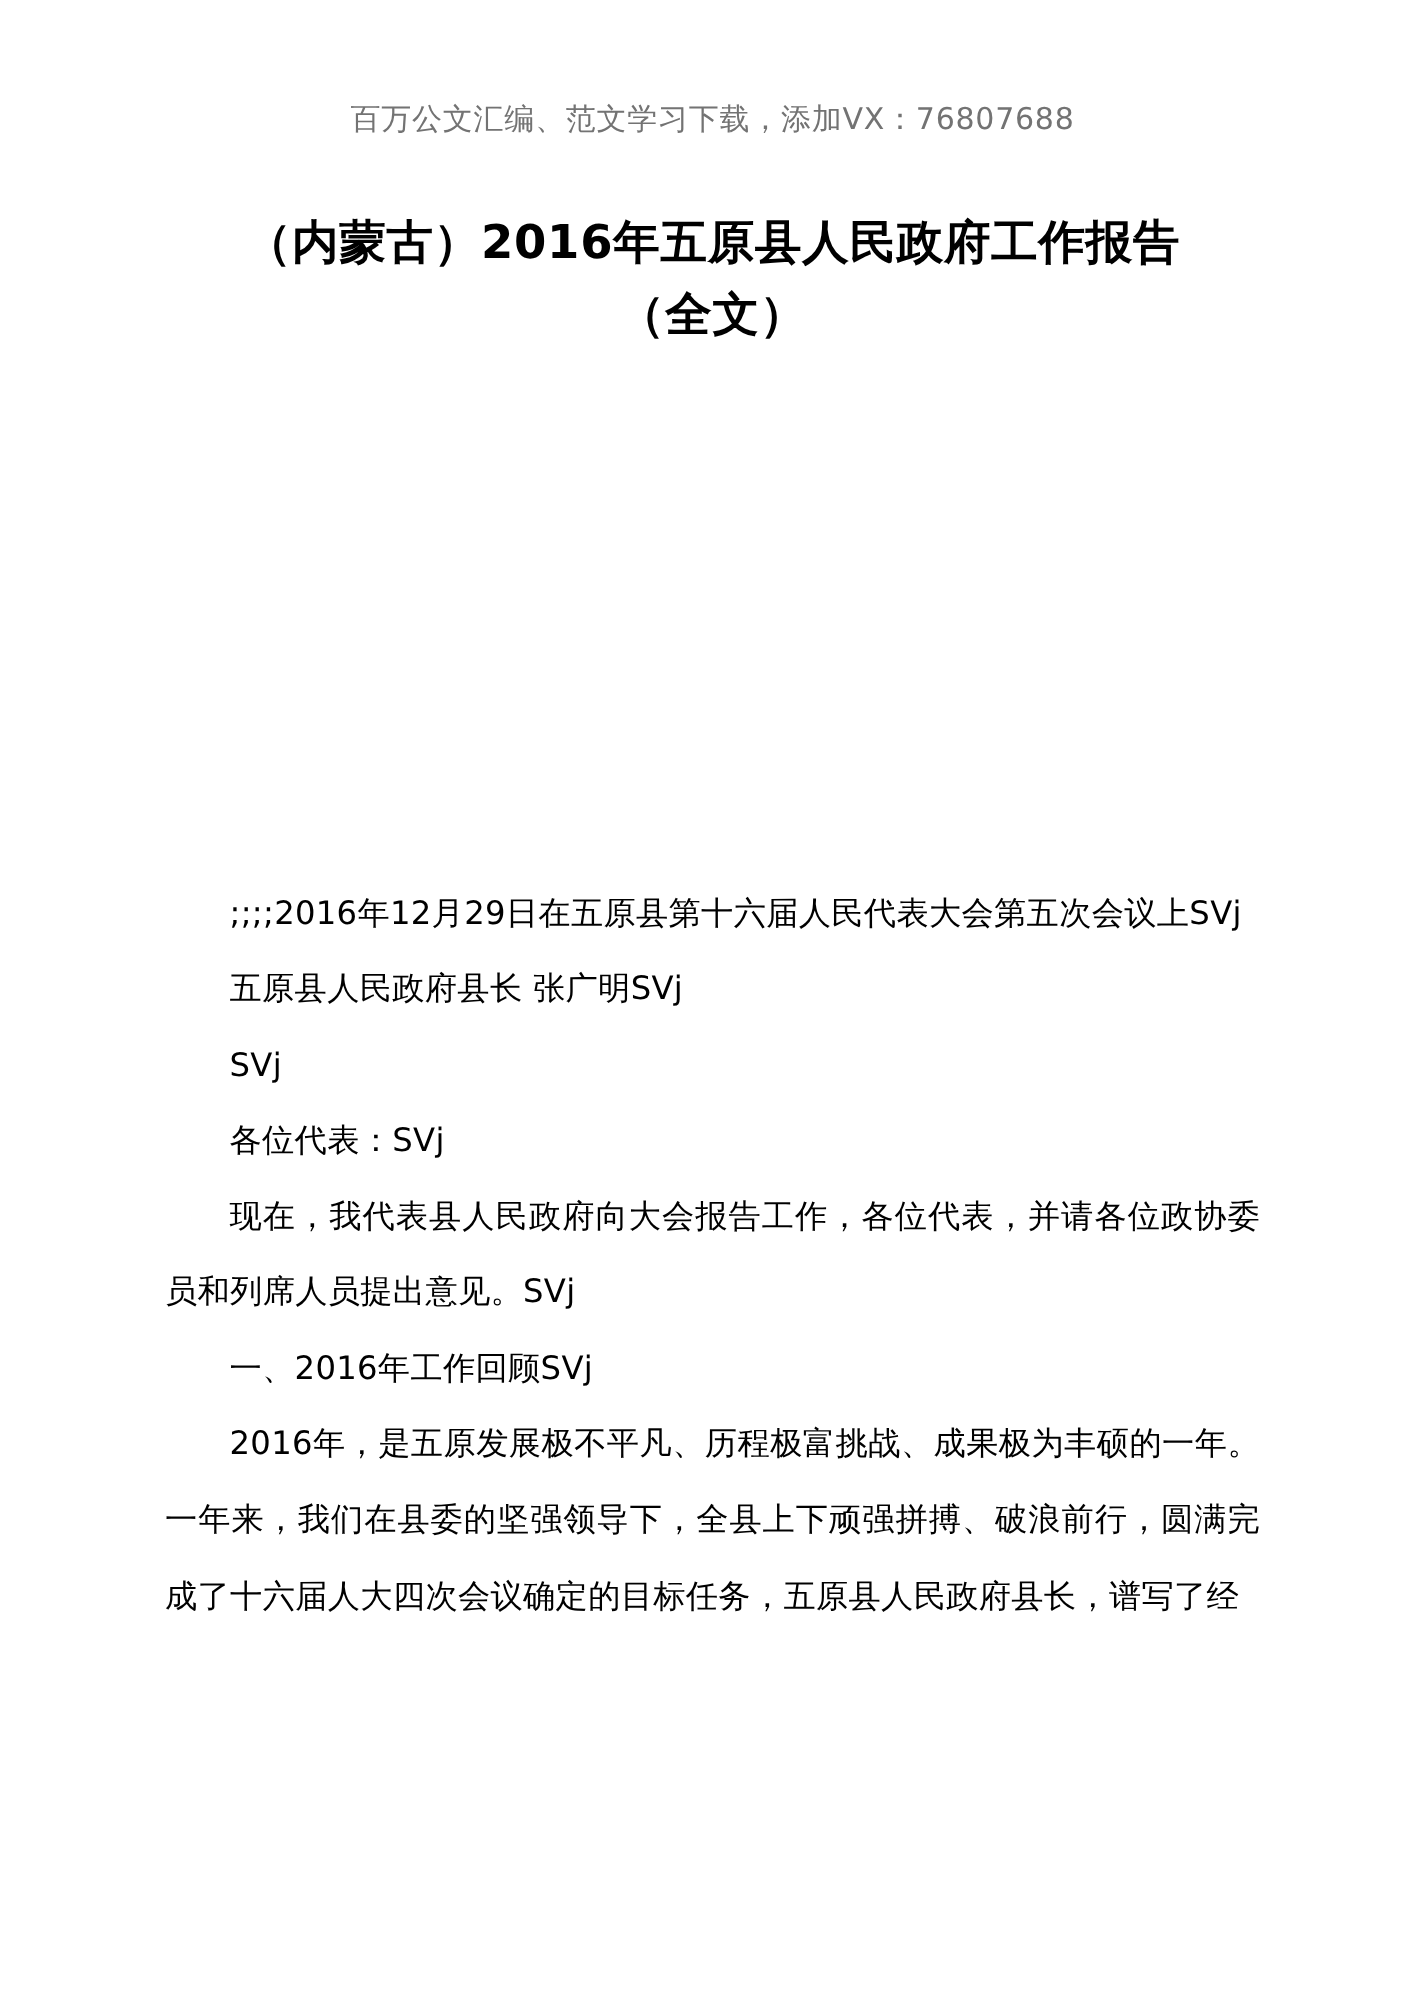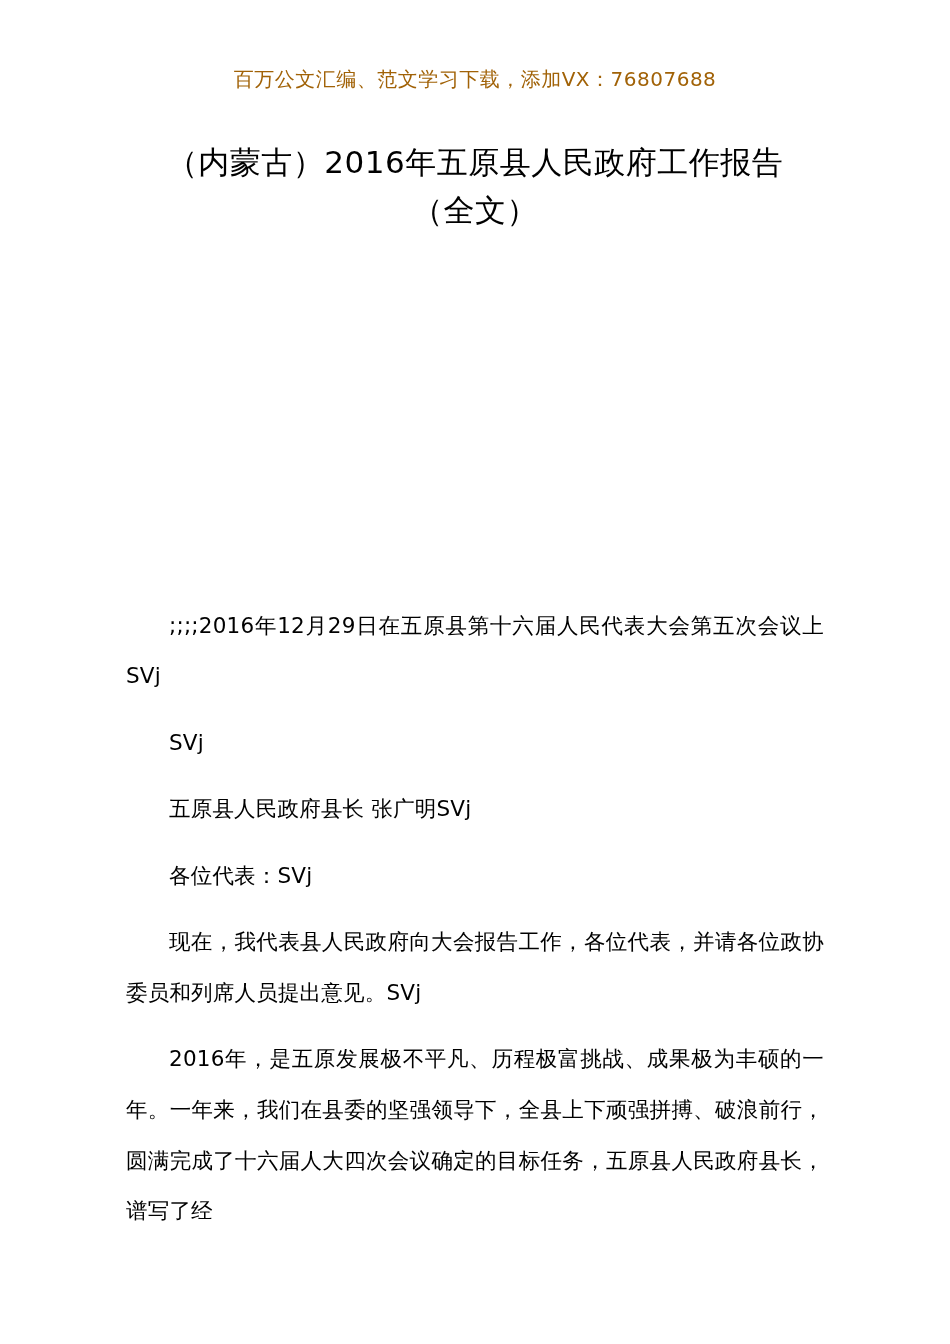--- a/index.html
+++ b/index.html
@@ -16,66 +16,67 @@
   }
   .page {
     position: relative;
     width: 950px;
     height: 1344px;
     box-sizing: border-box;
     padding: 0 110px;
   }
   .watermark {
     text-align: center;
-    color: #a16207;
+    color: #737373;
     font-size: 20px;
     letter-spacing: 0.5px;
     padding-top: 67px;
     line-height: 1.2;
     white-space: nowrap;
     font-family: "DejaVu Sans", "Liberation Sans", sans-serif;
   }
   .doc-title {
     margin-top: 47px;
     text-align: center;
     font-size: 31px;
-    font-weight: normal;
+    font-weight: bold;
     line-height: 1.55;
     letter-spacing: 0.5px;
     padding: 0 30px;
   }
   .spacer {
     height: 330px;
   }
   .body-text {
     font-size: 21.5px;
     line-height: 2.35;
     text-align: justify;
     letter-spacing: 0.2px;
   }
   .body-text p {
-    margin: 16px;
+    margin: 0;
   }
   .indent {
     text-indent: 2em;
   }
 </style>
 </head>
 <body>
 
 <div class="page">
 
   <div class="watermark">百万公文汇编、范文学习下载，添加VX：76807688</div>
 
   <h1 class="doc-title">（内蒙古）2016年五原县人民政府工作报告（全文）</h1>
 
   <div class="spacer"></div>
 
   <div class="body-text">
     <p class="indent">;;;;2016年12月29日在五原县第十六届人民代表大会第五次会议上SVj</p>
+    <p class="indent">五原县人民政府县长 张广明SVj</p>
     <p class="indent">SVj</p>
-    <p class="indent">五原县人民政府县长 张广明SVj</p>
     <p class="indent">各位代表：SVj</p>
     <p class="indent">现在，我代表县人民政府向大会报告工作，各位代表，并请各位政协委员和列席人员提出意见。SVj</p>
+    <p class="indent">一、2016年工作回顾SVj</p>
     <p class="indent">2016年，是五原发展极不平凡、历程极富挑战、成果极为丰硕的一年。一年来，我们在县委的坚强领导下，全县上下顽强拼搏、破浪前行，圆满完成了十六届人大四次会议确定的目标任务，五原县人民政府县长，谱写了经</p>
   </div>
 
 </div>
 
 </body></html>

